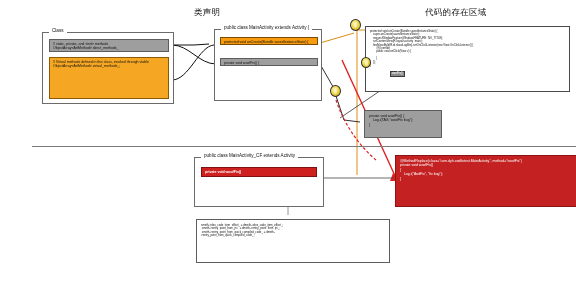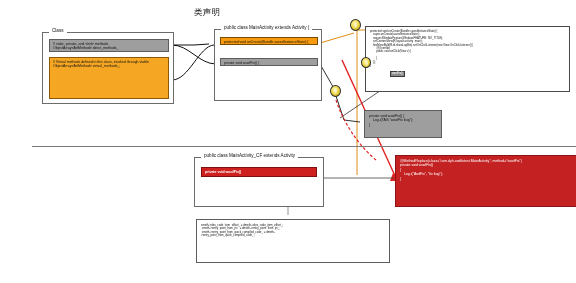--- a/index.html
+++ b/index.html
@@ -62,20 +62,21 @@
 
   svg.lines{position:absolute;left:0;top:0;width:576px;height:283px;overflow:visible;pointer-events:none;}
 </style>
 </head>
 <body>
 
 <div class="stage">
 
   <div class="abs heading" style="left:170px;top:7px;">类声明</div>
 
+  <div class="abs heading" style="left:401px;top:7px;">代码的存在区域</div>
 
   <svg class="lines">
 
     <path d="M148,45 L170,45 L185,44" stroke="#111" stroke-width="1" fill="none"></path>
     <path d="M148,45 C165,45 175,64 192,64" stroke="#111" stroke-width="1" fill="none"></path>
     <path d="M148,80 C165,80 175,46 190,45" stroke="#111" stroke-width="1" fill="none"></path>
     <polygon points="190,43 196,45.5 190,48" fill="#111"></polygon>
     <polygon points="190,62 196,64.5 190,67" fill="#111"></polygon>
 
     <path d="M296,43 L330,33" stroke="#e08b12" stroke-width="1" fill="none"></path>

